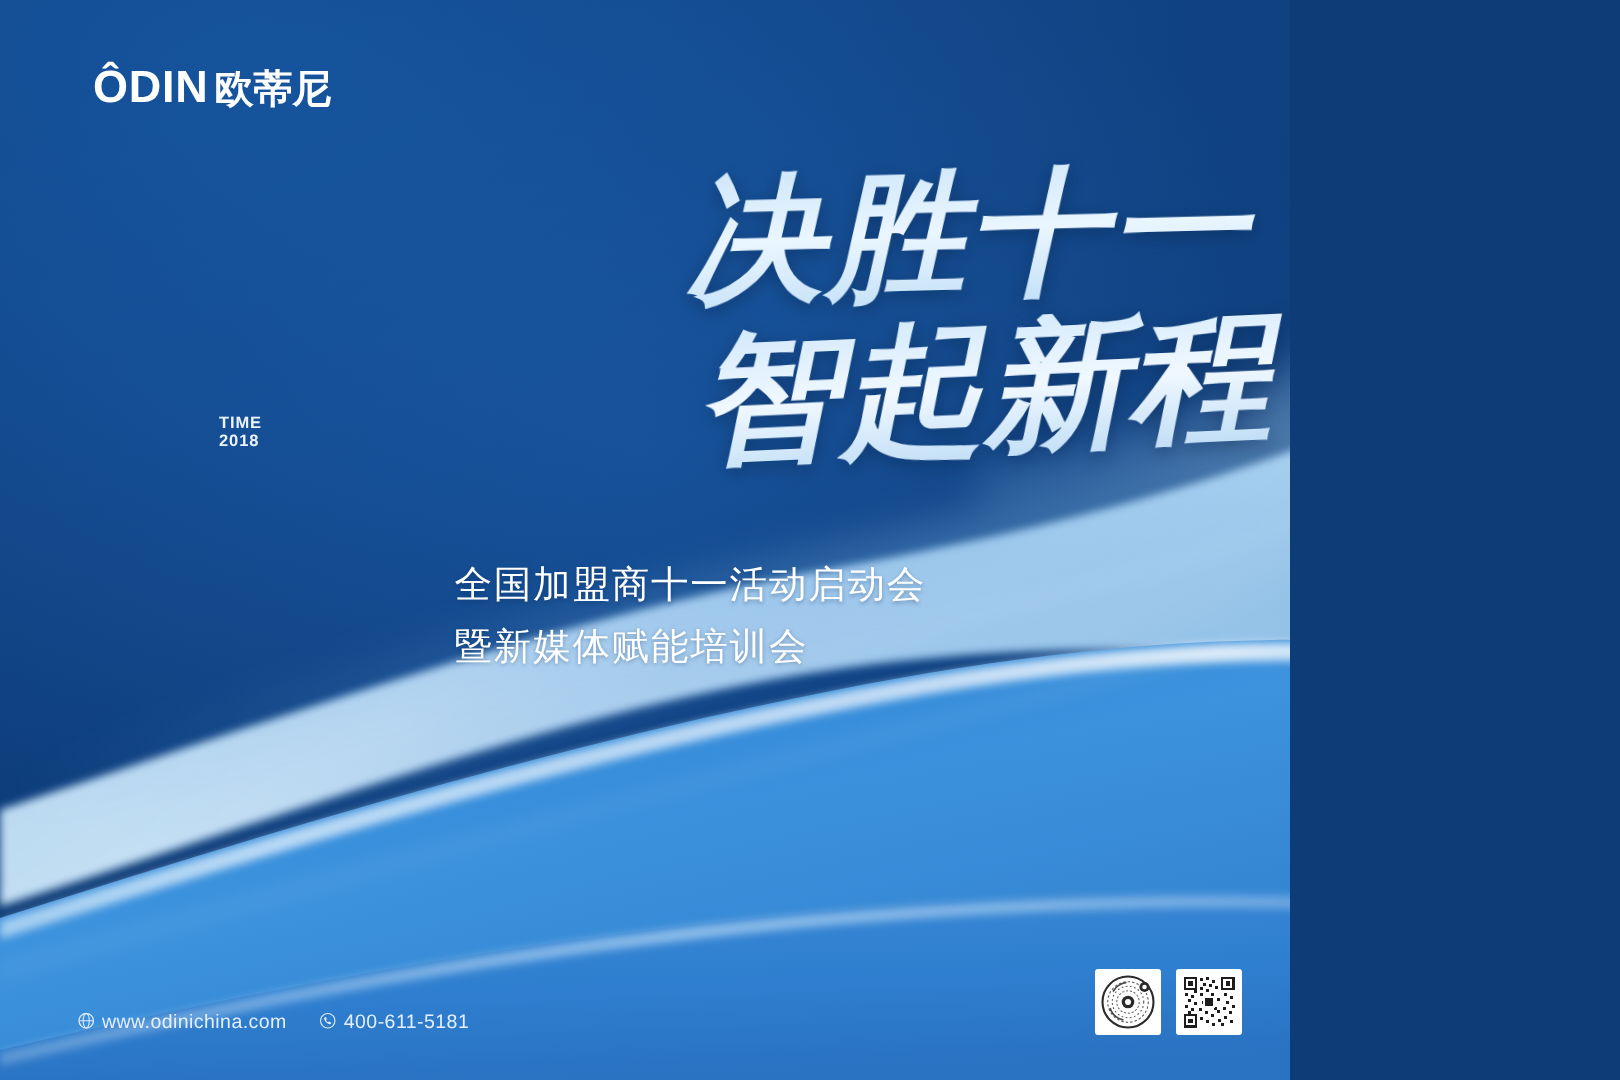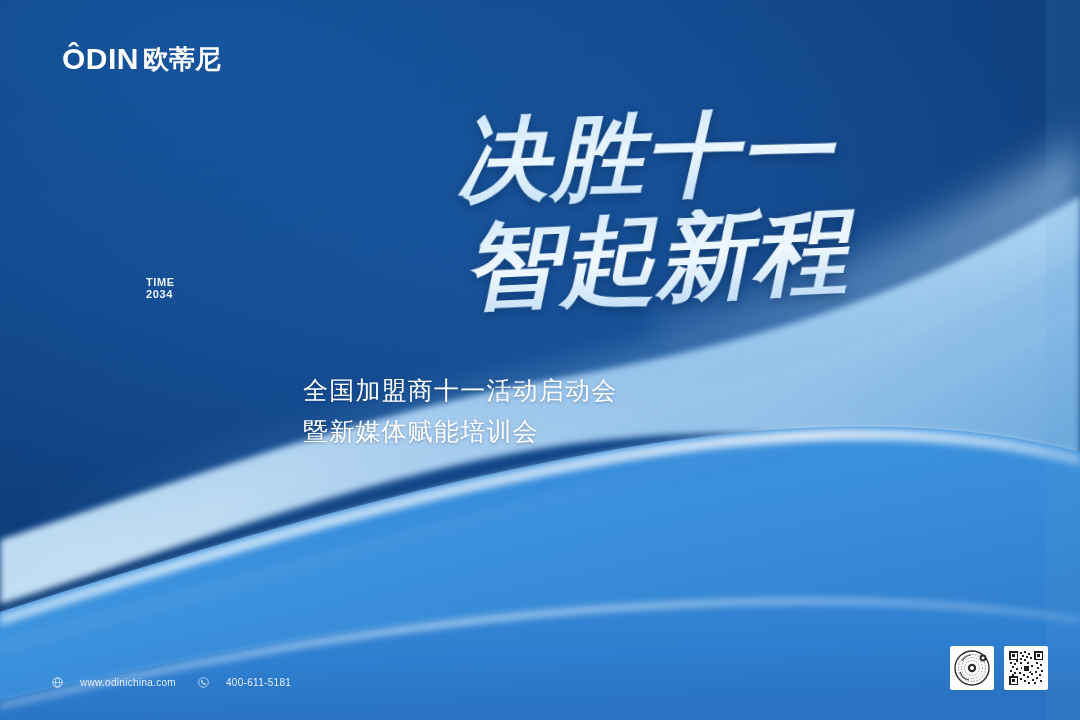--- a/index.html
+++ b/index.html
@@ -2,21 +2,21 @@
 <html><head>
 <meta charset="utf-8">
 <style>
   html, body {
     margin: 0;
     padding: 0;
     background: #0d3c76;
   }
   #poster {
     position: relative;
-    width: 1080px;
+    width: 860px;
     height: 720px;
     overflow: hidden;
     background: #737373;
     font-family: "Liberation Sans", sans-serif;
     -webkit-font-smoothing: antialiased;
   }
 
   
   .bg-layer { position: absolute; inset: 0; }
   .bg-base {
@@ -173,22 +173,22 @@
     font-family: "Liberation Sans", "DejaVu Sans", sans-serif;
   }
   .footer-contacts {
     display: flex;
     align-items: center;
     gap: 22px;
   }
   .contact {
     display: flex;
     align-items: center;
-    gap: 17px;
-    font-size: 10px;
+    gap: 5px;
+    font-size: 13px;
     letter-spacing: 0.3px;
     color: #e4efff;
   }
   .contact-ic {
     width: 11px; height: 11px;
     display: inline-flex;
     align-items: center;
     justify-content: center;
   }
   .contact-ic svg { display:block; }
@@ -299,21 +299,21 @@
   </div>
 
   <div class="headline">
     <span class="cal-line cal-line-1">决胜十一</span>
     <span class="cal-line cal-line-2">智起新程</span>
   </div>
 
   <div class="date-block">
     <div class="date-label">
       <span>TIME</span>
-      <span>2034</span>
+      <span>2018</span>
     </div>
   </div>
 
 
   <div class="subtitle">
     <span>全国加盟商十一活动启动会</span>
     <span>暨新媒体赋能培训会</span>
   </div>
 
   <div class="footer">

